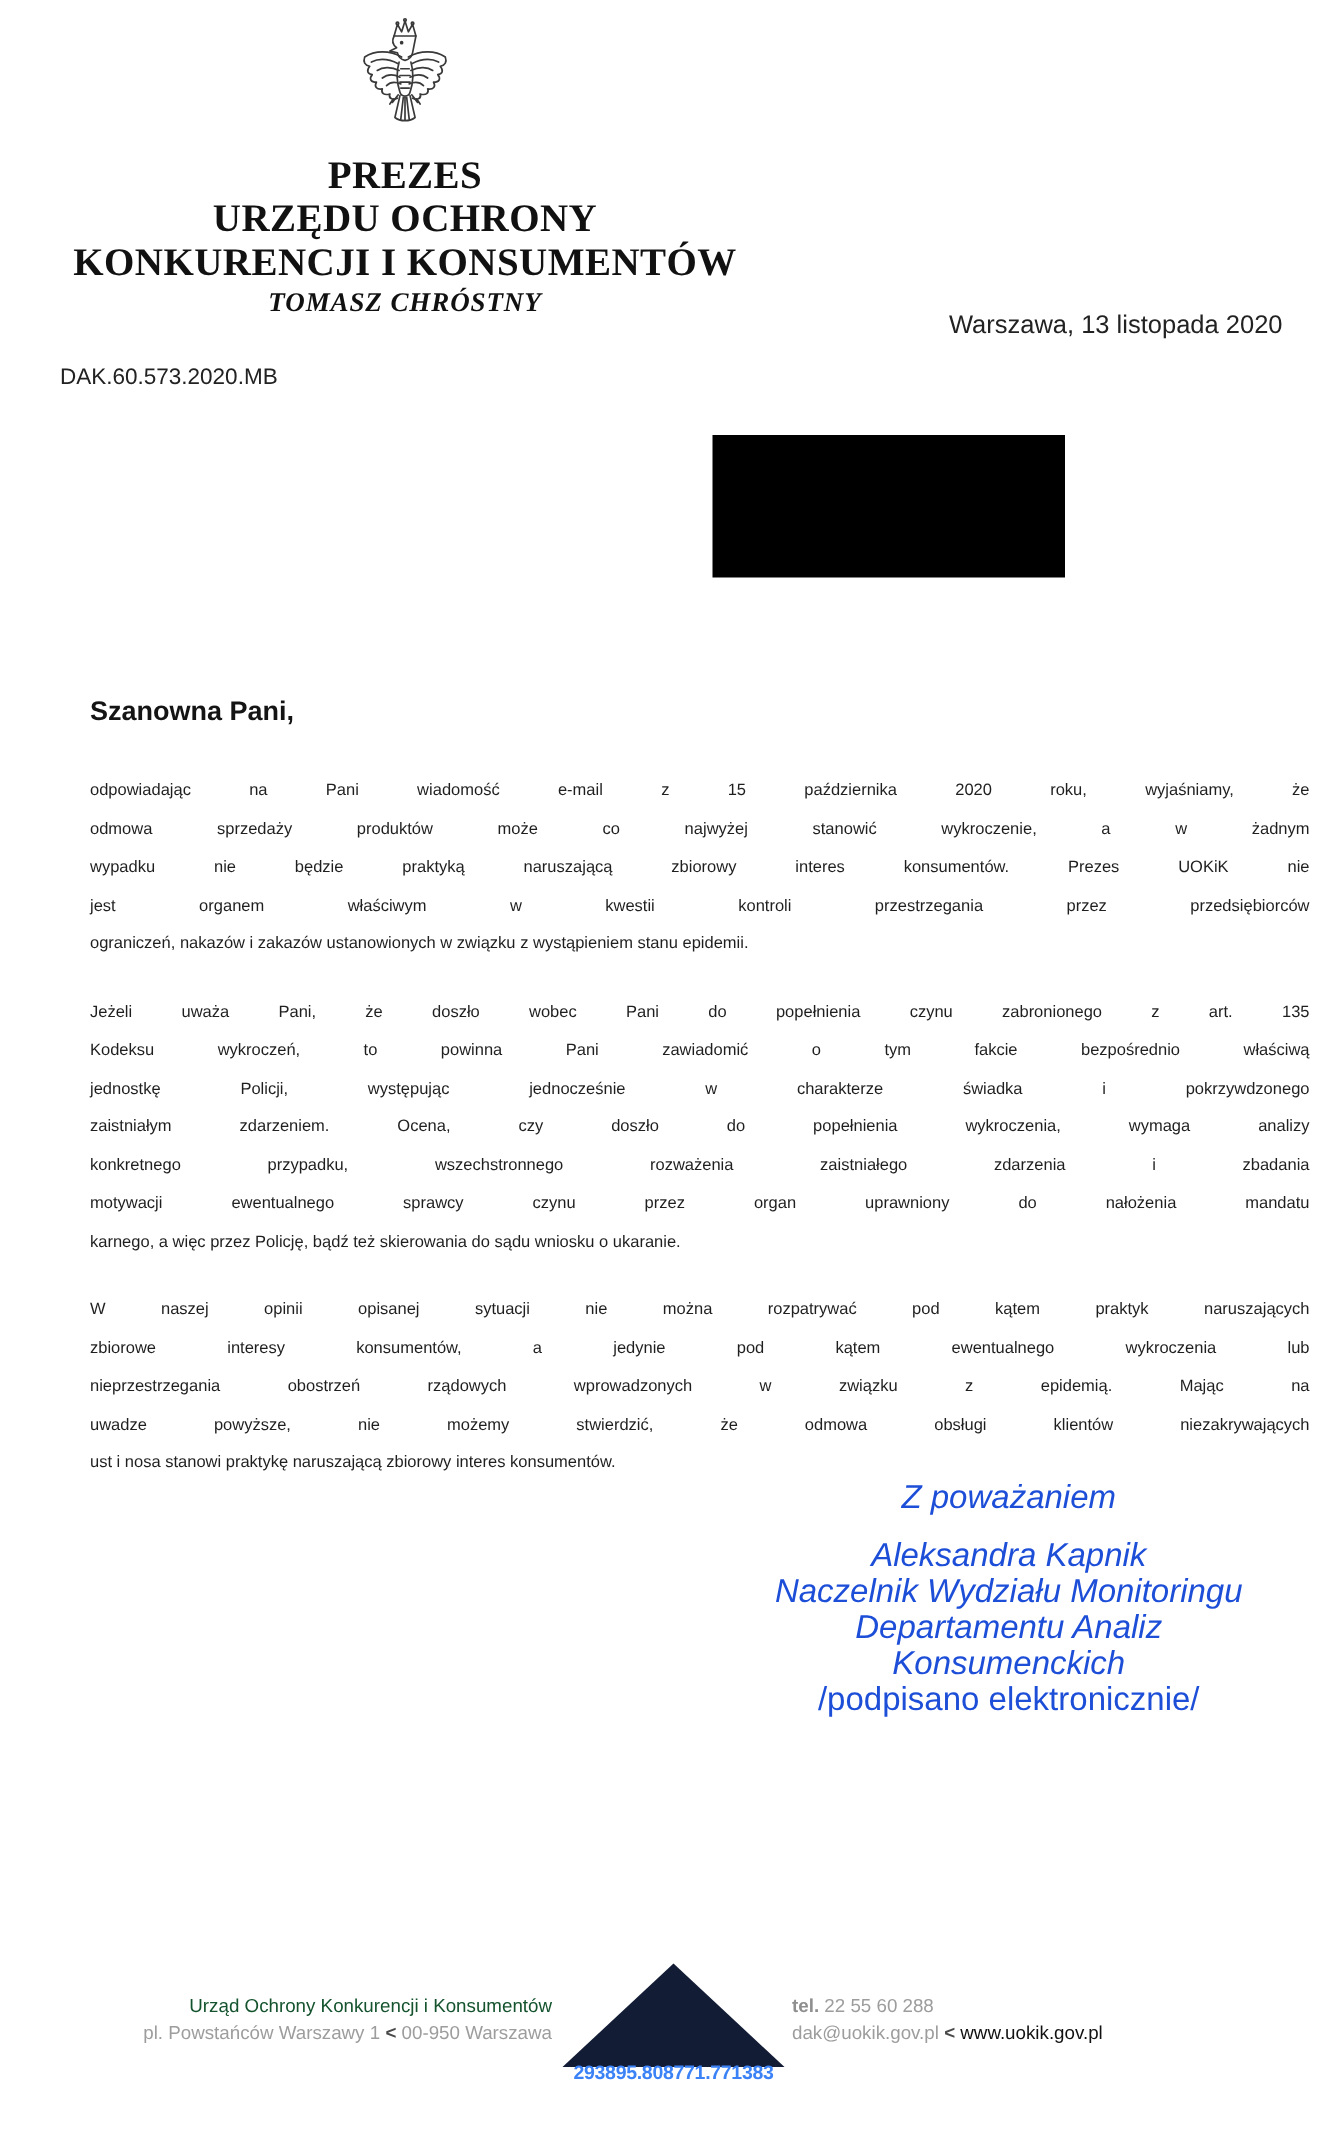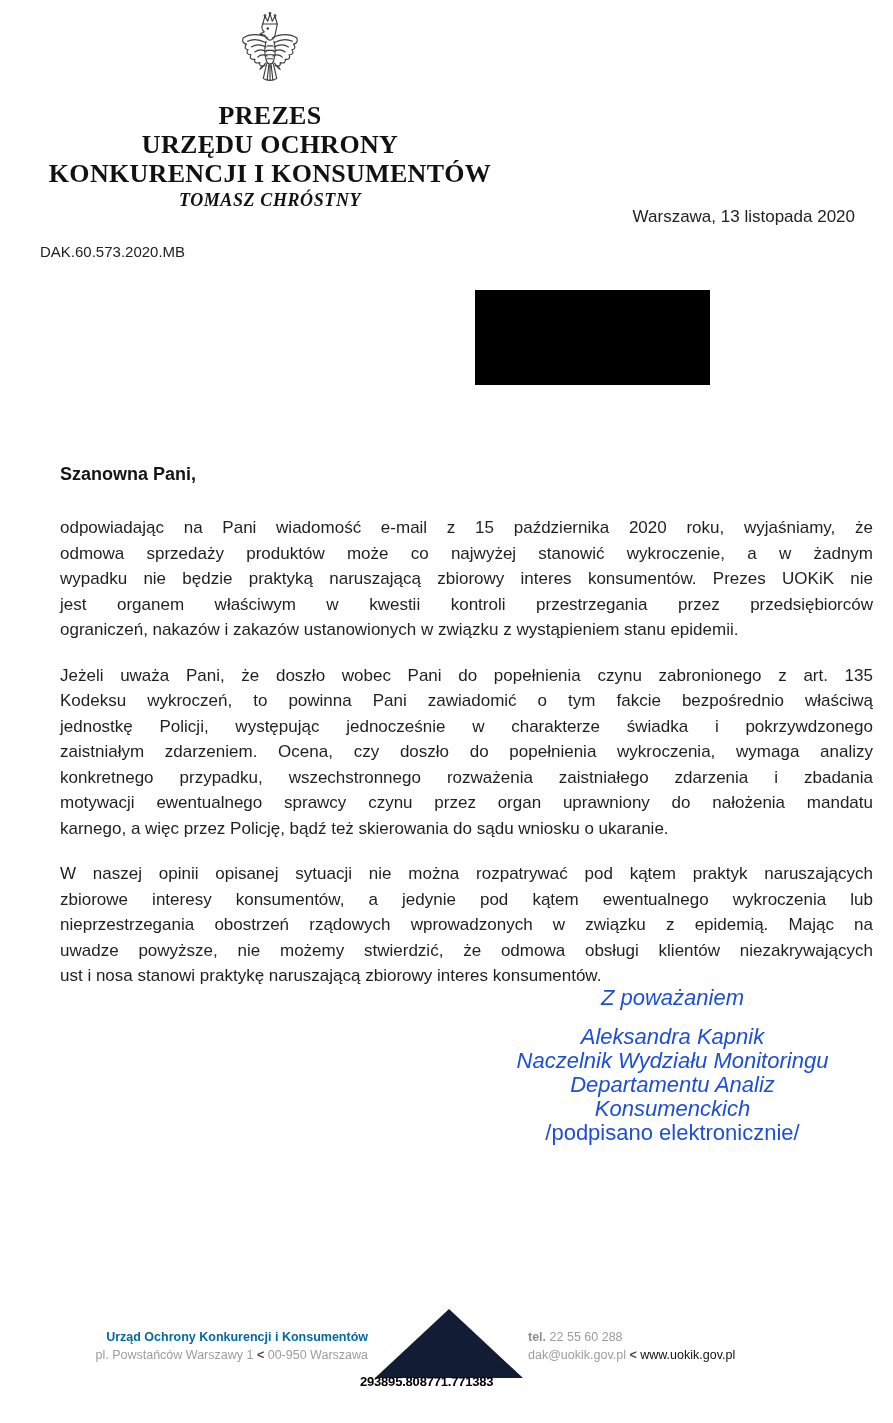--- a/index.html
+++ b/index.html
@@ -80,21 +80,21 @@
     margin-left: 20px;
   }
   .salutation {
     font-size: 18px;
     font-weight: bold;
     margin-bottom: 30px;
     color: #141414;
   }
   .para {
     margin-bottom: 20px;
-    font-size: 17px;
+    font-size: 11px;
     line-height: 25.5px;
     color: #1f1f1f;
   }
   .para .line {
     text-align: justify;
     text-align-last: justify;
   }
   .para .line.last-line {
     text-align-last: left;
   }
@@ -117,43 +117,44 @@
   
   .footer-left {
     position: absolute;
     left: 28px;
     top: 1328px;
     width: 340px;
     text-align: right;
     font-size: 12.5px;
     line-height: 18px;
   }
-  .footer-org { font-weight: bold; color: #0369a1; }
+  .footer-org { font-weight: normal; color: #14532d; }
   .footer-addr { color: #9d9d9d; }
   .sep { font-weight: bold; color: #4a4a4a; }
 
   .triangle {
     position: absolute;
     left: 375px;
     top: 1309px;
     width: 0;
     height: 0;
     border-left: 74px solid transparent;
     border-right: 74px solid transparent;
     border-bottom: 69px solid #131c35;
   }
   .doc-id {
     position: absolute;
     left: 360px;
     top: 1374px;
     width: 178px;
+    text-align: center;
     font-size: 13px;
     font-weight: bold;
     letter-spacing: -0.2px;
-    color: #000000;
+    color: #3b82f6;
   }
   .footer-right {
     position: absolute;
     left: 528px;
     top: 1328px;
     font-size: 12.5px;
     line-height: 18px;
     color: #9d9d9d;
   }
   .footer-tel-label { font-weight: bold; color: #8f8f8f; }

